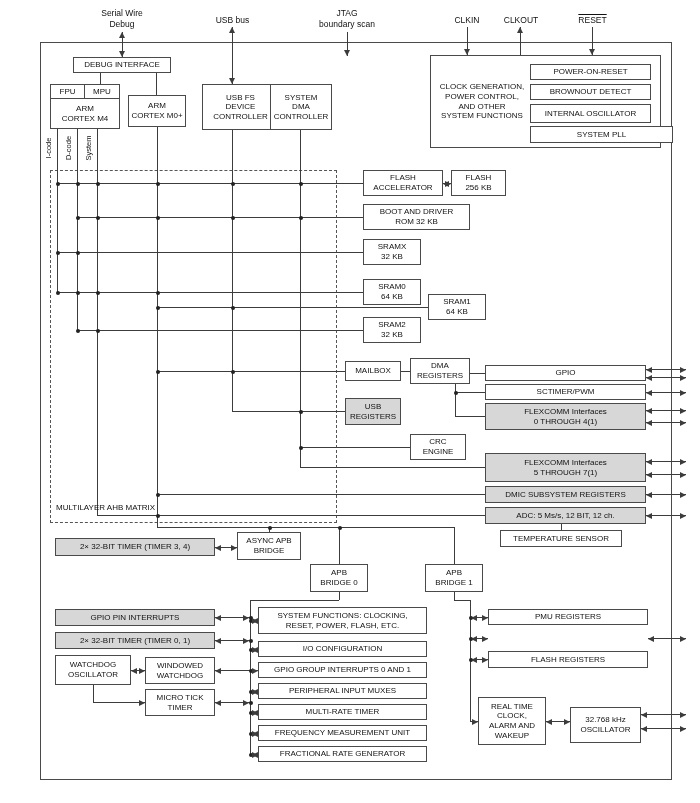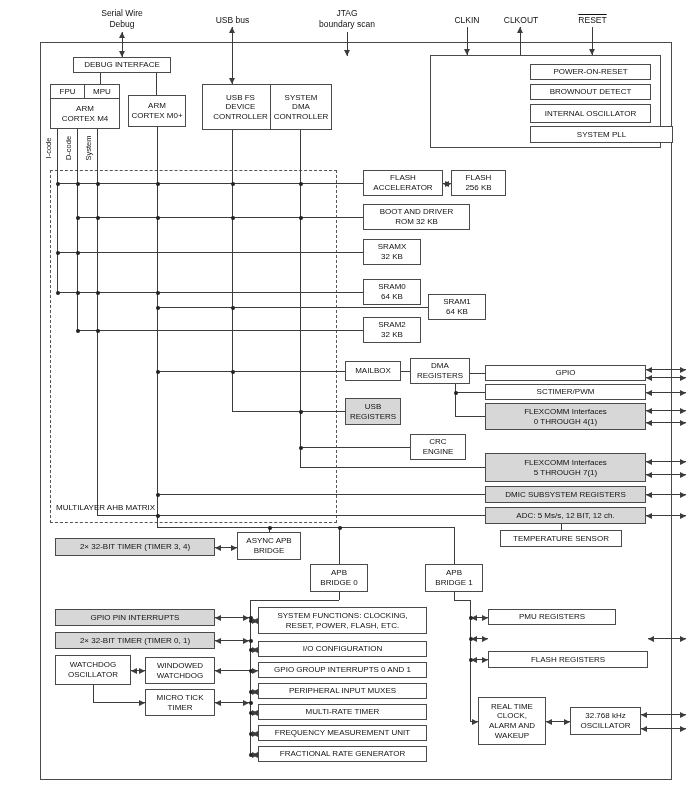--- a/index.html
+++ b/index.html
@@ -68,20 +68,24 @@
 CONTROLLER</div>
   <div class="box" style="left:270px;top:84px;width:62px;height:46px">SYSTEM
 DMA
 CONTROLLER</div>
 
   <div class="vlabel" style="left:31px;top:143px">I-code</div>
   <div class="vlabel" style="left:51px;top:143px">D-code</div>
   <div class="vlabel" style="left:71px;top:143px">System</div>
 
   <div class="outline" style="left:430px;top:55px;width:231px;height:93px"></div>
+  <div class="box plain" style="left:433px;top:60px;width:98px;height:83px">CLOCK GENERATION,
+POWER CONTROL,
+AND OTHER
+SYSTEM FUNCTIONS</div>
   <div class="box" style="left:530px;top:64px;width:121px;height:16px">POWER-ON-RESET</div>
   <div class="box" style="left:530px;top:84px;width:121px;height:16px">BROWNOUT DETECT</div>
   <div class="box" style="left:530px;top:104px;width:121px;height:19px">INTERNAL OSCILLATOR</div>
   <div class="box" style="left:530px;top:126px;width:143px;height:17px">SYSTEM PLL</div>
 
   <div class="outline dashed" style="left:50px;top:170px;width:287px;height:353px"></div>
   <div class="box plain" style="left:56px;top:502px;width:120px;height:12px;justify-content:flex-start;text-align:right">MULTILAYER AHB MATRIX</div>
 
   <div class="box" style="left:363px;top:170px;width:80px;height:26px">FLASH
 ACCELERATOR</div>
@@ -133,27 +137,27 @@
 TIMER</div>
   <div class="box" style="left:258px;top:607px;width:169px;height:27px">SYSTEM FUNCTIONS: CLOCKING,
 RESET, POWER, FLASH, ETC.</div>
   <div class="box" style="left:258px;top:641px;width:169px;height:16px">I/O CONFIGURATION</div>
   <div class="box" style="left:258px;top:662px;width:169px;height:16px">GPIO GROUP INTERRUPTS 0 AND 1</div>
   <div class="box" style="left:258px;top:683px;width:169px;height:16px">PERIPHERAL INPUT MUXES</div>
   <div class="box" style="left:258px;top:704px;width:169px;height:16px">MULTI-RATE TIMER</div>
   <div class="box" style="left:258px;top:725px;width:169px;height:16px">FREQUENCY MEASUREMENT UNIT</div>
   <div class="box" style="left:258px;top:746px;width:169px;height:16px">FRACTIONAL RATE GENERATOR</div>
 
-  <div class="box" style="left:488px;top:609px;width:128px;height:16px">PMU REGISTERS</div>
+  <div class="box" style="left:488px;top:609px;width:160px;height:16px">PMU REGISTERS</div>
   <div class="box" style="left:478px;top:697px;width:68px;height:48px">REAL TIME
 CLOCK,
 ALARM AND
 WAKEUP</div>
   <div class="box" style="left:488px;top:651px;width:160px;height:17px">FLASH REGISTERS</div>
-  <div class="box" style="left:570px;top:707px;width:71px;height:28px">32.768 kHz
+  <div class="box" style="left:570px;top:707px;width:71px;height:36px">32.768 kHz
 OSCILLATOR</div>
 
   <div id="wires">
       <div class="wire" style="left: 122px; top: 32px; width: 1px; height: 25px;"></div>
       <div class="wire" style="left: 232px; top: 27px; width: 1px; height: 57px;"></div>
       <div class="wire" style="left: 347px; top: 32px; width: 1px; height: 24px;"></div>
       <div class="wire" style="left: 467px; top: 27px; width: 1px; height: 28px;"></div>
       <div class="wire" style="left: 520px; top: 27px; width: 1px; height: 28px;"></div>
       <div class="wire" style="left: 592px; top: 27px; width: 1px; height: 28px;"></div>
       <div class="wire" style="left: 100px; top: 73px; width: 1px; height: 11px;"></div>

